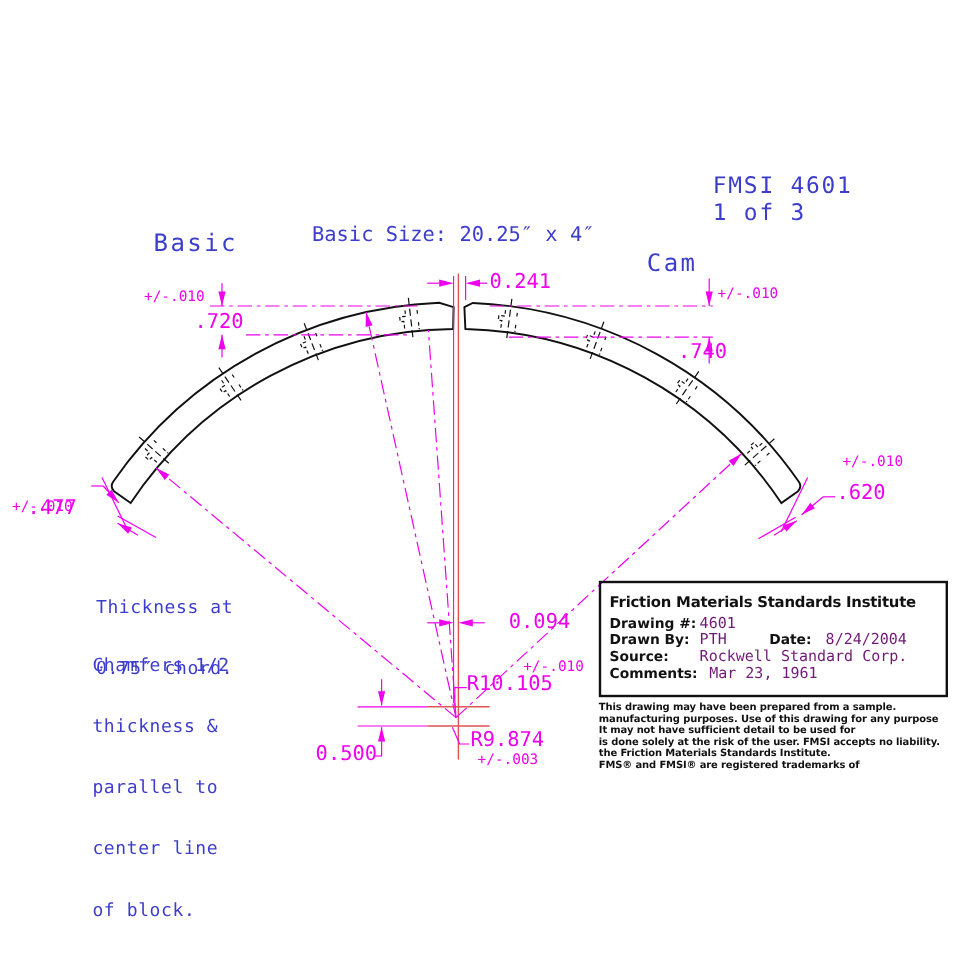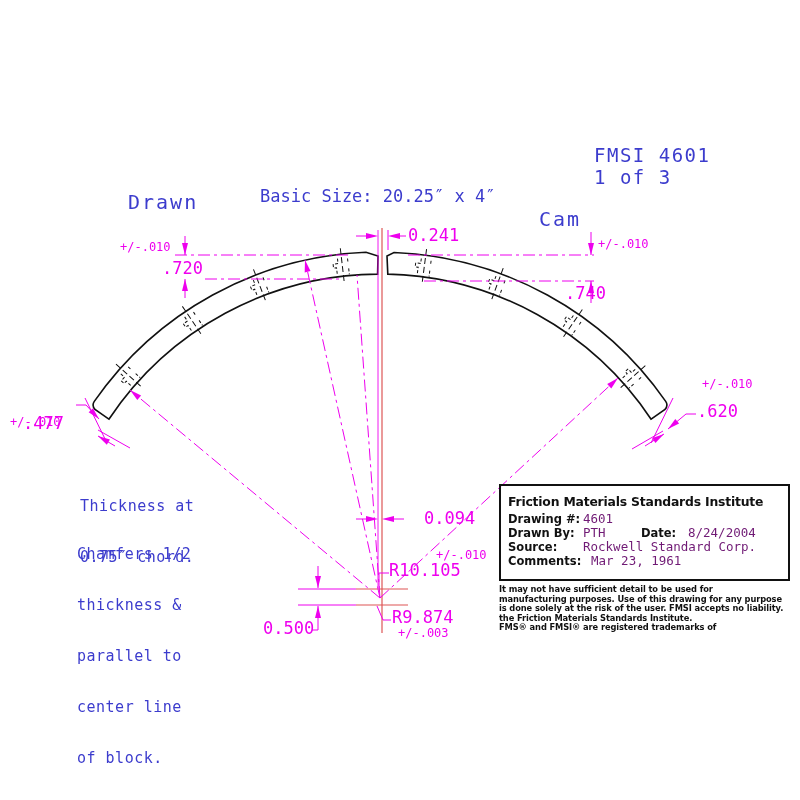--- a/index.html
+++ b/index.html
@@ -149,21 +149,21 @@
         <polygon points="305,260 310.5,271.1 304.7,272.4"></polygon>
         <polygon points="618,378 611.3,388.4 607.2,384"></polygon>
         <polygon points="99,419 88.6,412.3 93,408.2"></polygon>
         <polygon points="98,436 109.9,439.5 106.8,444.7"></polygon>
         <polygon points="668,429 675.3,419 679.1,423.6"></polygon>
         <polygon points="664,434 655.4,442.9 652.2,437.9"></polygon>
       </g>
     </g>
   </svg>
 
-  <div class="t blue fs20" style="left:128px;top:192px;">Drawn</div>
+  <div class="t blue fs20" style="left:128px;top:192px;">Basic</div>
   <div class="t blue fs17" style="left:260px;top:188px;">Basic Size: 20.25″ x 4″</div>
   <div class="t blue fs20" style="left:539px;top:189px;margin-top:20px;">Cam</div>
   <div class="t blue fs19" style="left:594px;top:146px;">FMSI 4601</div>
   <div class="t blue fs19" style="left:594px;top:168px;">1 of 3</div>
 
   <div class="t mag fs12" style="left:120px;top:241px;">+/-.010</div>
   <div class="t mag fs17" style="left:162px;top:260px;">.720</div>
   <div class="t mag fs12" style="left:598px;top:238px;">+/-.010</div>
   <div class="t mag fs17" style="left:565px;top:261px;margin-top:24px;">.740</div>
   <div class="t mag fs17" style="left:408px;top:227px;">0.241</div>
@@ -198,20 +198,21 @@
     <div class="val" style="left:82px;top:39px;">PTH</div>
     <div class="row" style="left:140px;top:40px;">Date:</div>
     <div class="val" style="left:187px;top:39px;">8/24/2004</div>
     <div class="row" style="left:7px;top:54px;">Source:</div>
     <div class="val" style="left:82px;top:53px;">Rockwell Standard Corp.</div>
     <div class="row" style="left:7px;top:68px;">Comments:</div>
     <div class="val" style="left:90px;top:67px;">Mar 23, 1961</div>
   </div>
 
   <div class="disc">
+    <div>This drawing may have been prepared from a sample.</div>
+    <div>manufacturing purposes.  Use of this drawing for any purpose</div>
     <div>It may not have sufficient detail to be used for</div>
-    <div>manufacturing purposes.  Use of this drawing for any purpose</div>
     <div>is done solely at the risk of the user. FMSI accepts no liability.</div>
     <div>the Friction Materials Standards Institute.</div>
     <div>FMS® and FMSI® are registered trademarks of</div>
   </div>
 
 </div>
 
 </body></html>

